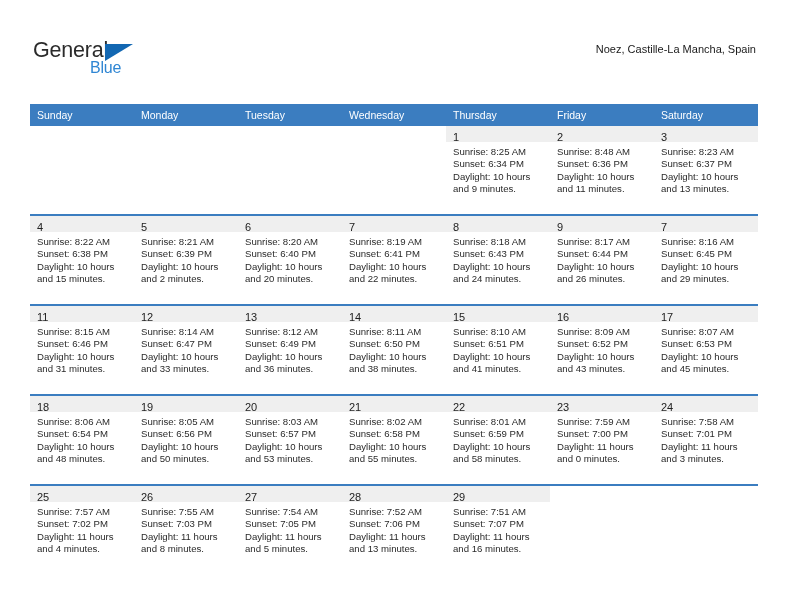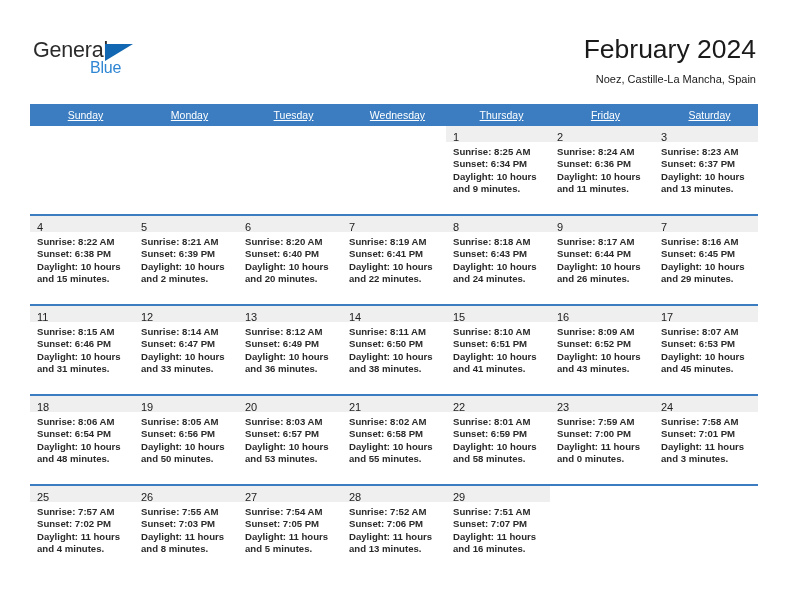--- a/index.html
+++ b/index.html
@@ -95,25 +95,24 @@
     border-collapse: collapse;
     table-layout: fixed;
   }
   .calendar col { width: 104px; }
 
   .calendar thead th {
     background: #3b7dc0;
     color: #ffffff;
     font-size: 10.5px;
     font-weight: normal;
-    text-align: center;
+    text-align: left;
     padding: 5px 0 5px 7px;
     height: 12px;
     vertical-align: middle;
-    text-decoration: underline;
   }
 
   .week-row > td {
     padding: 0;
     vertical-align: top;
     border-top: 2px solid #3b7dc0;
     height: 88px;
   }
   .week-row.first > td {
     border-top: none;
@@ -132,21 +131,20 @@
     box-sizing: border-box;
     padding: 1px 0 0 7px;
   }
   .daynum {
     font-size: 11px;
     color: #222222;
     line-height: 13px;
   }
   .cell-body {
     padding: 4px 8px 0 7px;
-    font-weight: bold;
   }
   .cell-line {
     font-size: 9.6px;
     color: #2a2a2a;
     line-height: 12.4px;
     white-space: nowrap;
   }
 </style>
 </head>
 <body>
@@ -155,21 +153,20 @@
 
   <div class="header">
 
     <div class="logo">
       <span class="logo-general">General</span>
       <span class="logo-triangle"></span>
       <span class="logo-blue">Blue</span>
     </div>
 
     <div class="title-block">
-      <div class="cal-title">February 2024</div>
       <div class="cal-subtitle">Noez, Castille-La Mancha, Spain</div>
     </div>
 
   </div>
 
   <table class="calendar">
     <colgroup>
       <col>
         <col>
         <col>
@@ -219,21 +216,21 @@
                 <div class="cell-line">Sunset: 6:34 PM</div>
                 <div class="cell-line">Daylight: 10 hours</div>
                 <div class="cell-line">and 9 minutes.</div>
               </div>
             </div>
           </td>
           <td>
             <div class="cell filled">
               <div class="daynum-band"><span class="daynum">2</span></div>
               <div class="cell-body">
-                <div class="cell-line">Sunrise: 8:24 AM</div>
+                <div class="cell-line">Sunrise: 8:48 AM</div>
                 <div class="cell-line">Sunset: 6:36 PM</div>
                 <div class="cell-line">Daylight: 10 hours</div>
                 <div class="cell-line">and 11 minutes.</div>
               </div>
             </div>
           </td>
           <td>
             <div class="cell filled">
               <div class="daynum-band"><span class="daynum">3</span></div>
               <div class="cell-body">

